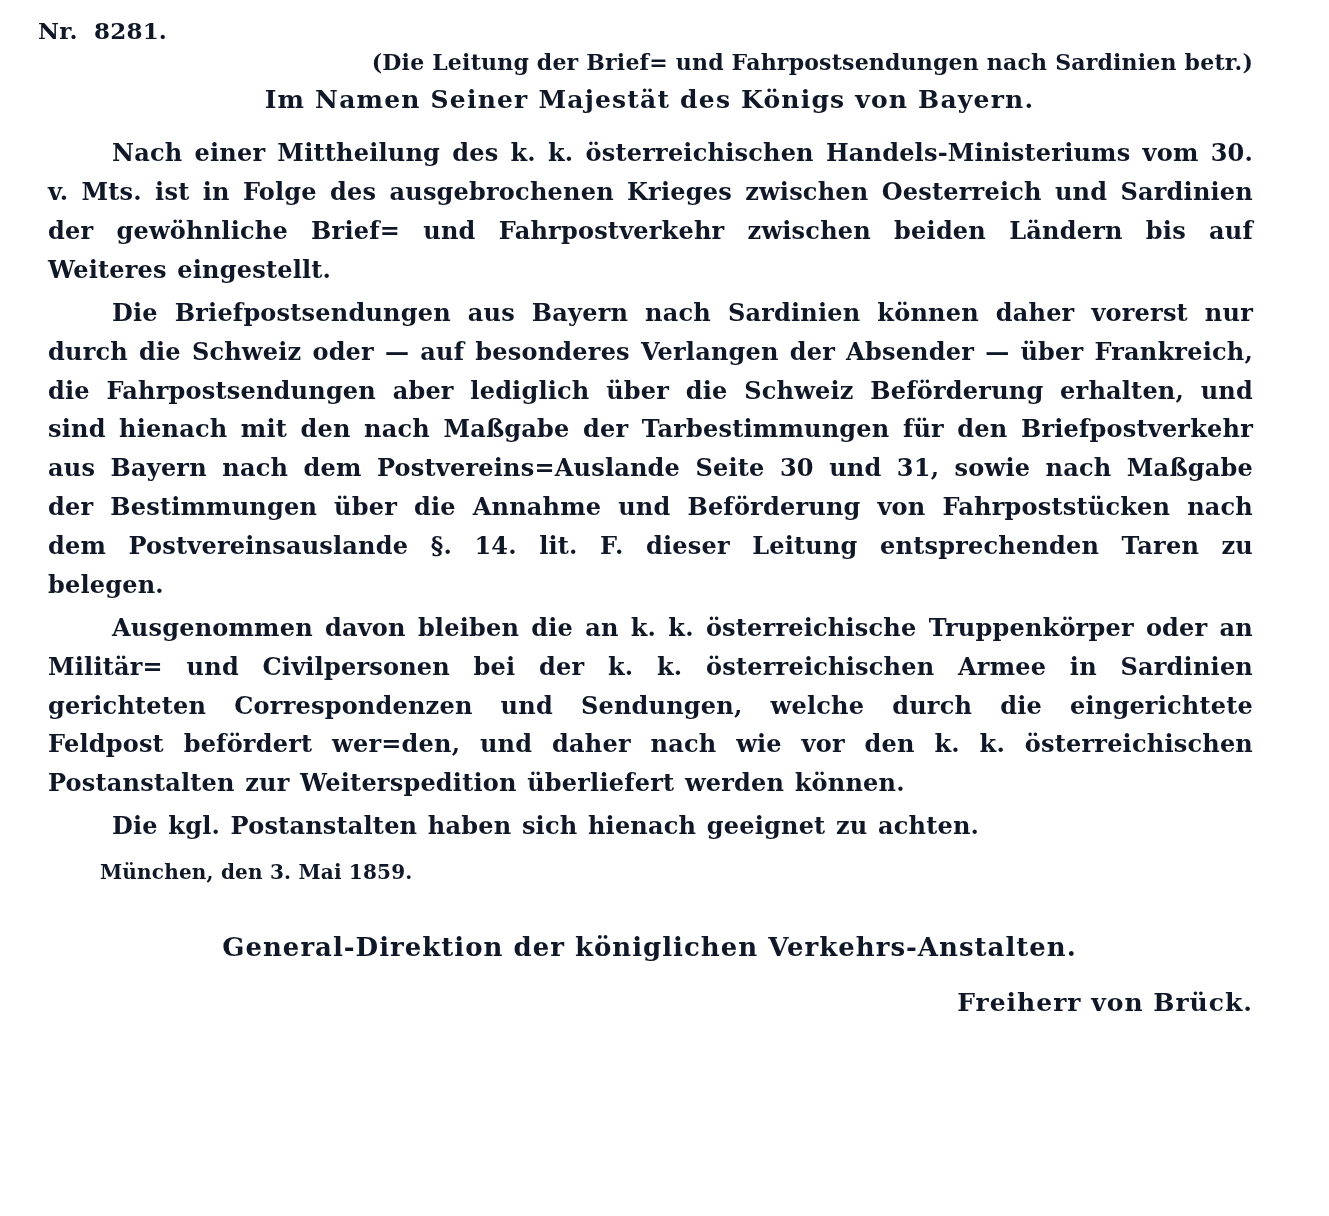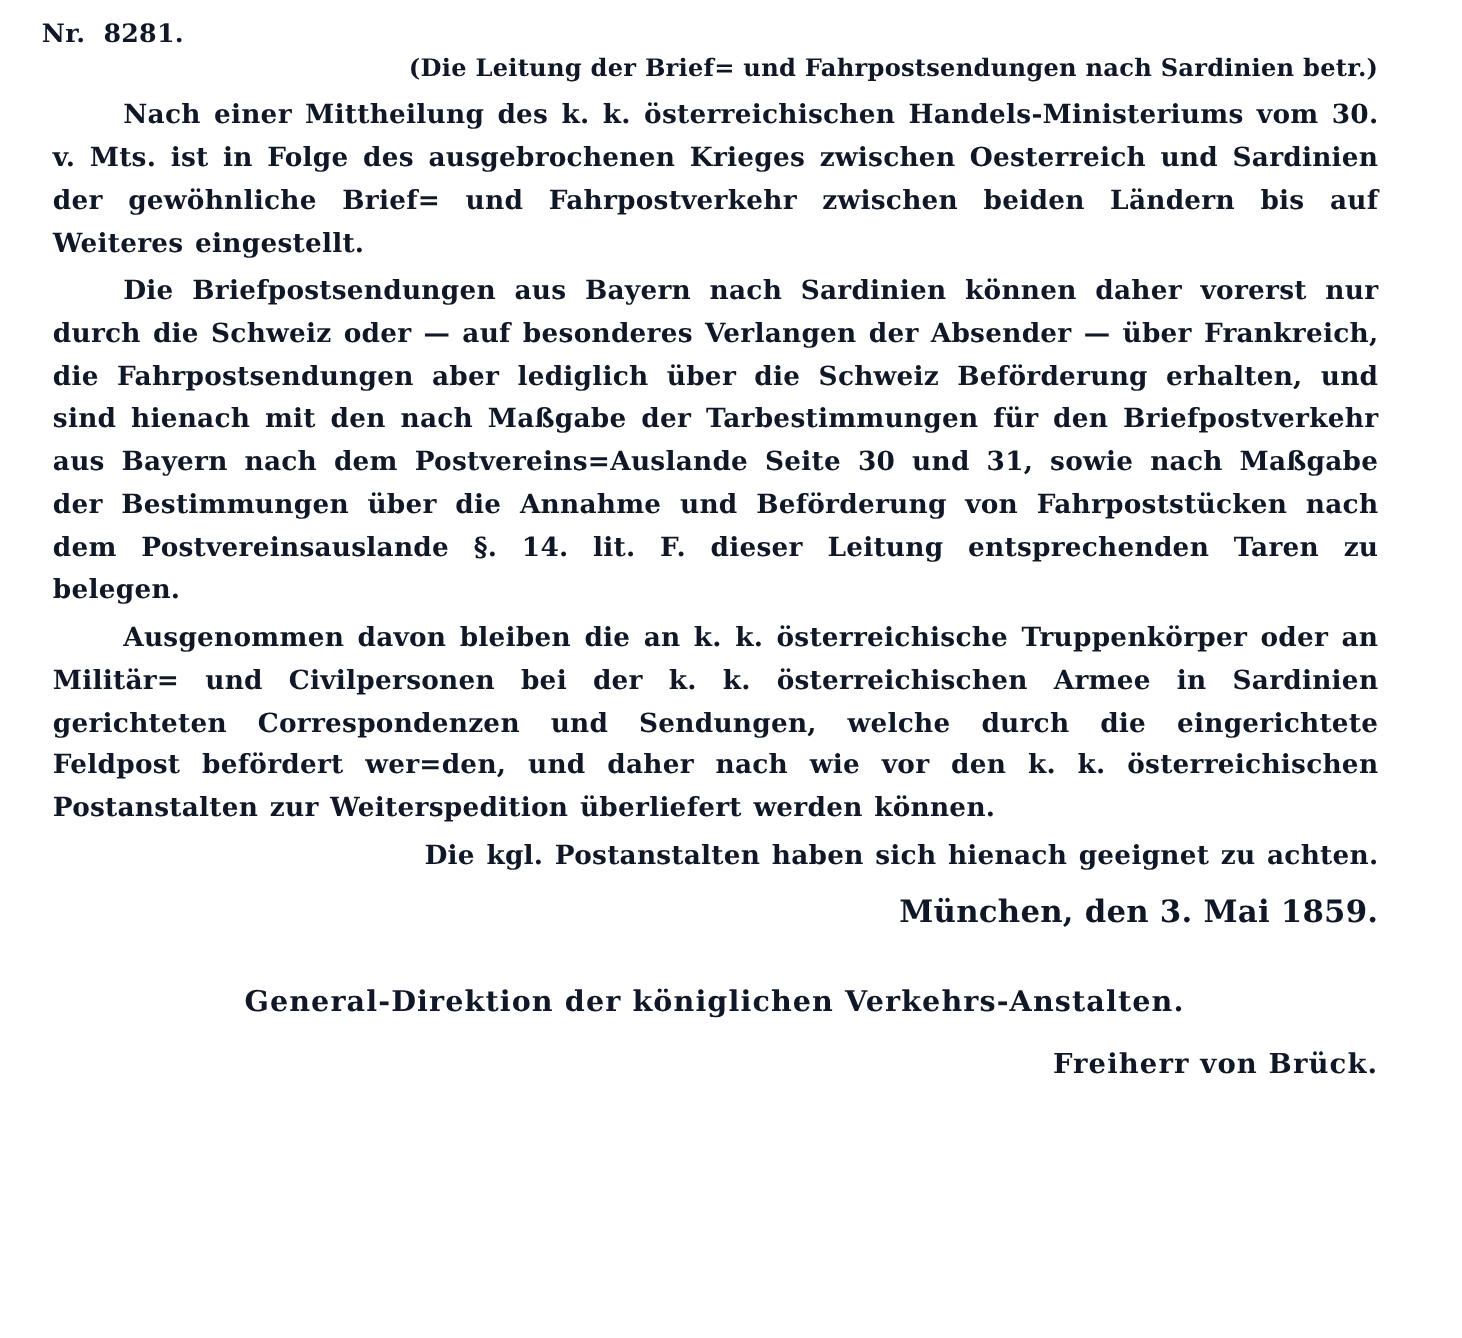--- a/index.html
+++ b/index.html
@@ -49,28 +49,27 @@
   }
   .body-par {
     font-size: 24px;
     line-height: 1.62;
     margin: 0 0 4px 12px;
     text-align: justify;
     text-indent: 64px;
     word-spacing: 2px;
   }
   .body-par.no-justify {
-    text-align: right;
+    text-align: left;
   }
   .closing-date {
-    font-size: 28px;
+    font-size: 20px;
     line-height: 1.6;
     margin: 10px 0 0 0;
     text-indent: 64px;
-    text-align: right;
   }
   .authority {
     font-size: 26px;
     text-align: center;
     margin: 44px 0 0 0;
     letter-spacing: 1px;
     padding-left: 10px;
   }
   .signature-one {
     font-size: 25px;
@@ -88,20 +87,21 @@
 </style>
 </head>
 <body>
 
 <div class="page">
 
   <div class="fraktur doc-number">Nr.  8281.</div>
 
   <div class="fraktur subject-line">(Die Leitung der Brief= und Fahrpostsendungen nach Sardinien betr.)</div>
 
+  <div class="fraktur invocation">Im Namen Seiner Majestät des Königs von Bayern.</div>
 
   <p class="fraktur body-par">Nach einer Mittheilung des k. k. österreichischen Handels-Ministeriums vom 30. v. Mts. ist in Folge des ausgebrochenen Krieges zwischen Oesterreich und Sardinien der gewöhnliche Brief= und Fahrpostverkehr zwischen beiden Ländern bis auf Weiteres eingestellt.</p>
 
   <p class="fraktur body-par">Die Briefpostsendungen aus Bayern nach Sardinien können daher vorerst nur durch die Schweiz oder — auf besonderes Verlangen der Absender — über Frankreich, die Fahrpostsendungen aber lediglich über die Schweiz Beförderung erhalten, und sind hienach mit den nach Maßgabe der Tarbestimmungen für den Briefpostverkehr aus Bayern nach dem Postvereins=Auslande Seite 30 und 31, sowie nach Maßgabe der Bestimmungen über die Annahme und Beförderung von Fahrpoststücken nach dem Postvereinsauslande §. 14. lit. F. dieser Leitung entsprechenden Taren zu belegen.</p>
 
   <p class="fraktur body-par">Ausgenommen davon bleiben die an k. k. österreichische Truppenkörper oder an Militär= und Civilpersonen bei der k. k. österreichischen Armee in Sardinien gerichteten Correspondenzen und Sendungen, welche durch die eingerichtete Feldpost befördert wer=den, und daher nach wie vor den k. k. österreichischen Postanstalten zur Weiterspedition überliefert werden können.</p>
 
   <p class="fraktur body-par no-justify">Die kgl. Postanstalten haben sich hienach geeignet zu achten.</p>
 
   <div class="fraktur closing-date">München, den 3. Mai 1859.</div>

